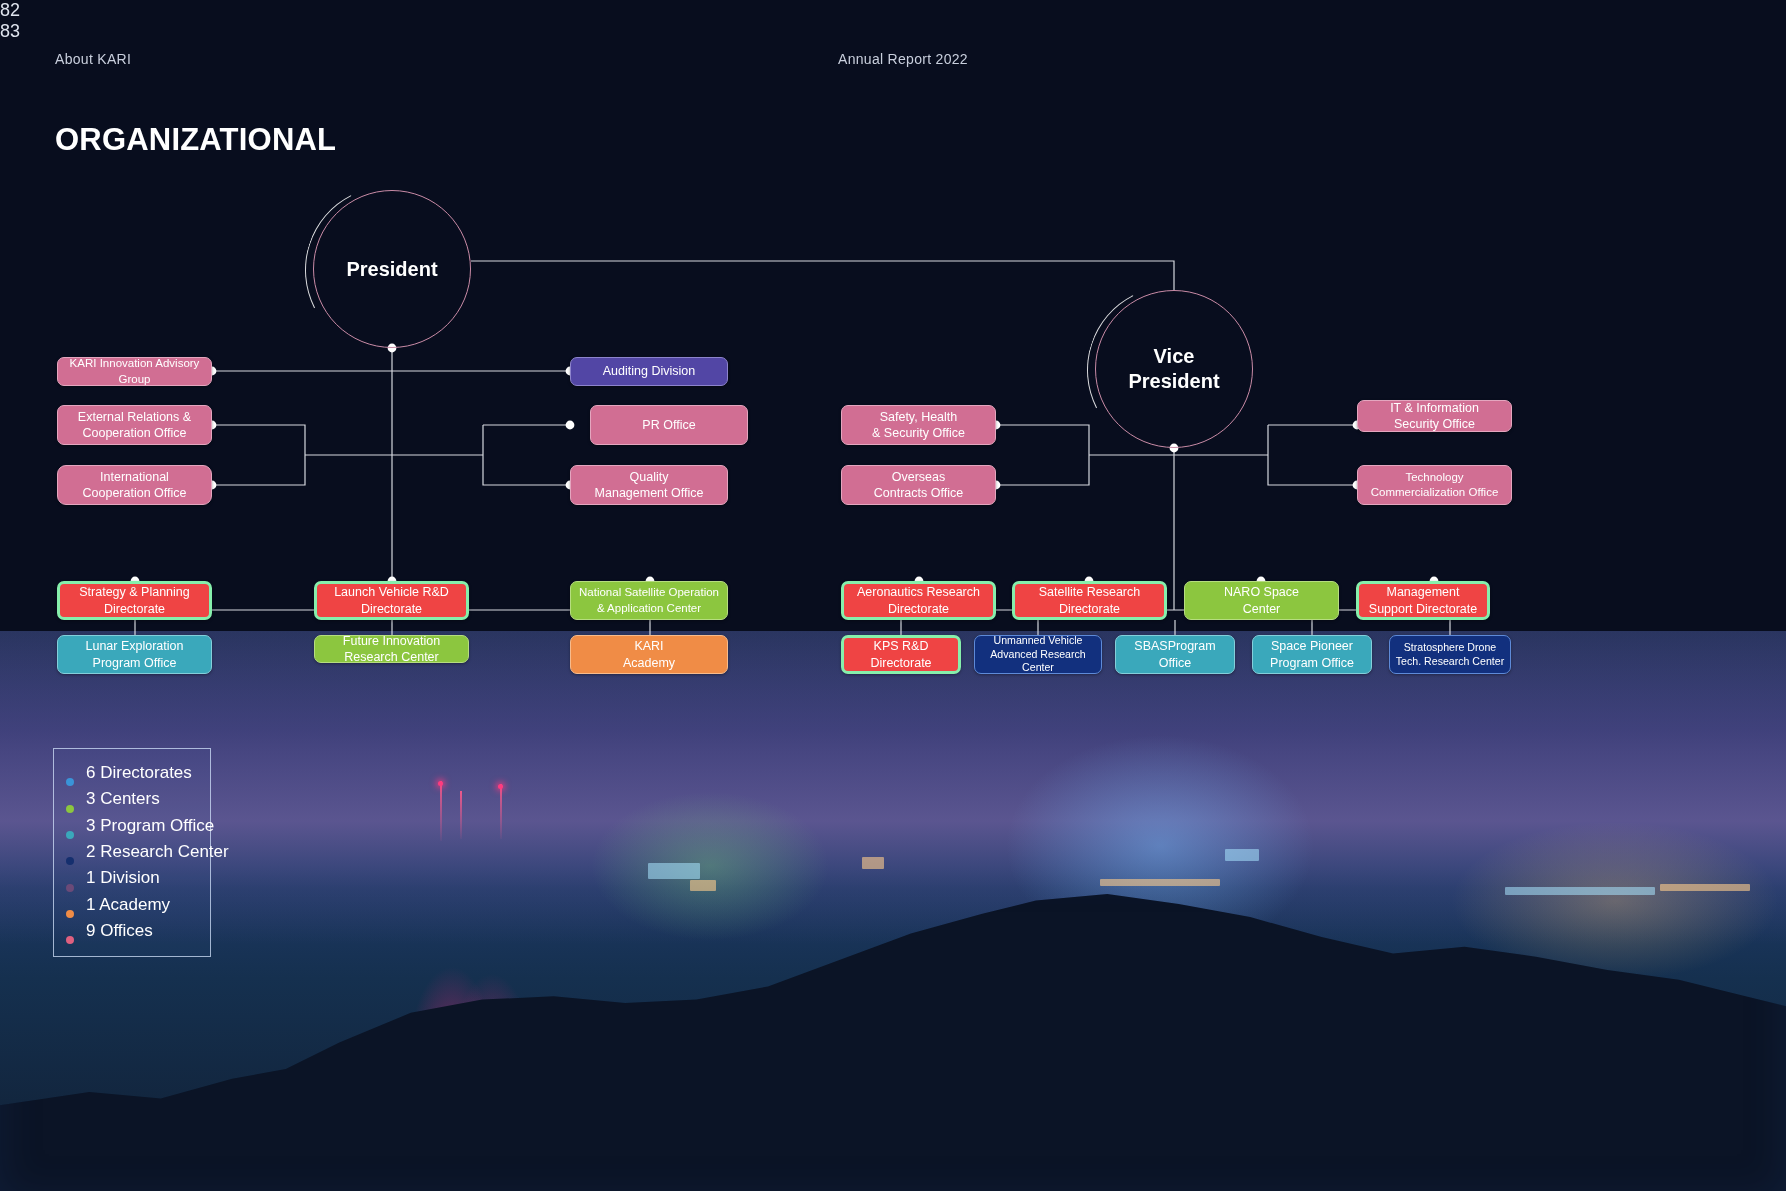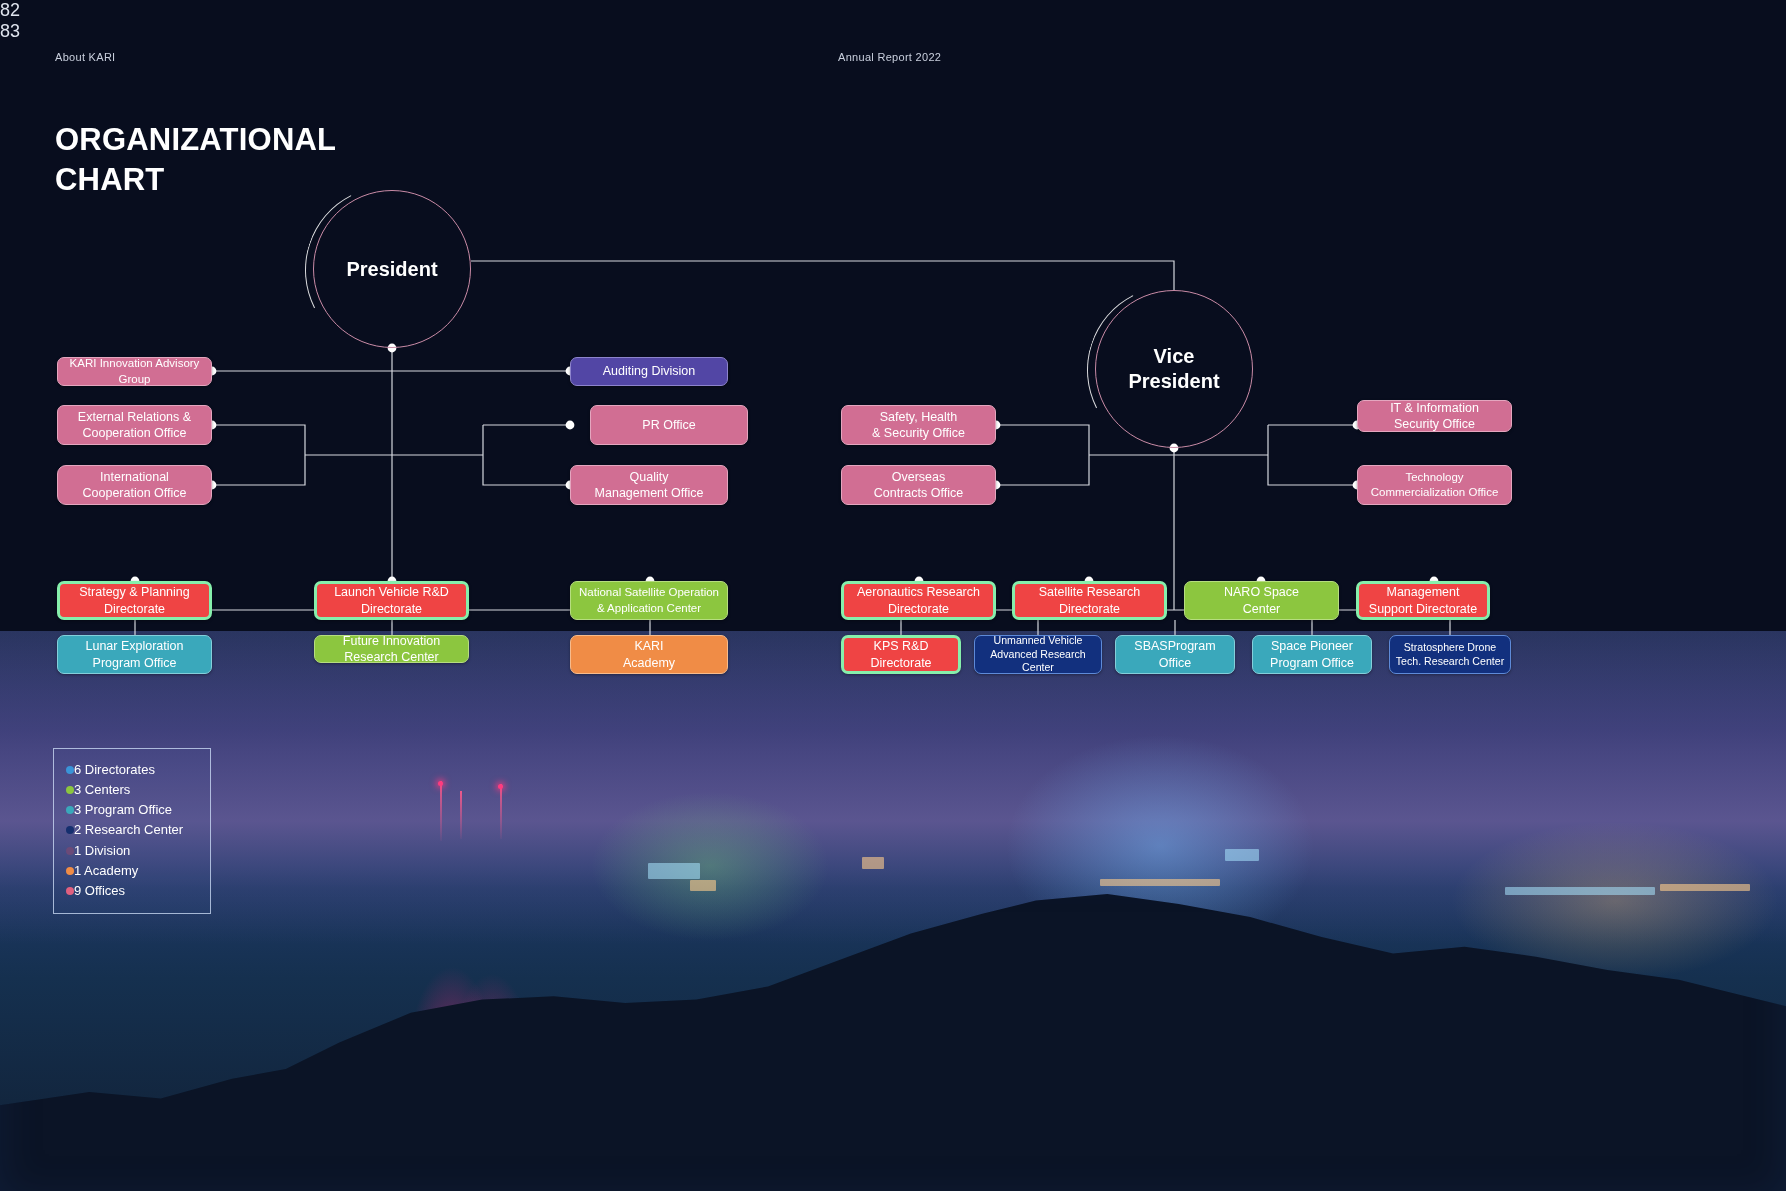--- a/index.html
+++ b/index.html
@@ -57,21 +57,21 @@
     position: absolute; left: 1450px; bottom: 210px; width: 330px; height: 160px;
     background: radial-gradient(ellipse at center, rgba(255,200,120,.30), rgba(255,200,120,0) 70%);
   }
   .tower { position: absolute; width: 2px; background: linear-gradient(180deg, rgba(255,90,140,.9), rgba(255,90,140,.05)); }
   .towerdot { position: absolute; width: 5px; height: 5px; border-radius: 50%; background: #ff3b7f; box-shadow: 0 0 6px 2px rgba(255,59,127,.8); }
   .bldg { position: absolute; background: rgba(230,240,255,.55); border-radius: 1px; }
   .bldg.warm { background: rgba(255,205,140,.6); }
   .bldg.cool { background: rgba(170,230,255,.55); }
 
   
-  .hdr { position: absolute; color: #c9cfdd; font-size: 11px; letter-spacing: .3px; }
+  .hdr { position: absolute; color: #c9cfdd; font-size: 14px; letter-spacing: .3px; }
   #hdr-left  { left: 55px;  top: 51px; }
   #hdr-mid   { left: 838px; top: 51px; }
   #pg-left   { left: 710px; top: 46px; color: #dfe4ee; font-size: 18px; }
   #pg-right  { left: 1494px; top: 46px; color: #dfe4ee; font-size: 18px; }
 
   #title {
     position: absolute; left: 55px; top: 120px;
     color: #ffffff; font-size: 31px; font-weight: bold;
     line-height: 1.30; letter-spacing: .2px;
   }
@@ -121,22 +121,22 @@
 
   
   #legend {
     position: absolute; left: 53px; top: 748px; width: 158px;
     border: 1px solid rgba(210,225,250,.75);
     padding: 11px 12px 12px 12px;
     background: rgba(70,95,165,.06);
   }
   #legend ul { list-style: none; }
   #legend li {
-    display: flex; align-items: center; gap: 0;
-    color: #ffffff; font-size: 13px; line-height: 1.55;
+    display: flex; align-items: flex-end; gap: 12px;
+    color: #ffffff; font-size: 17px; line-height: 1.55;
     white-space: nowrap;
   }
   #legend .dot { width: 8px; height: 8px; border-radius: 50%; flex: none; }
 </style>
 </head>
 <body>
 
 <div id="photo"></div>
 <div id="sky"></div>
 <div id="glow-left"></div>
@@ -156,21 +156,20 @@
 <div class="bldg cool" style="left:1505px; bottom:296px; width:150px; height:8px;"></div>
 <div class="bldg warm" style="left:1660px; bottom:300px; width:90px; height:7px;"></div>
 
 <div class="hdr" id="hdr-left">About KARI</div>
 <div class="hdr" id="hdr-mid">Annual Report 2022</div>
 <div id="pg-left">82</div>
 <div id="pg-right">83</div>
 
 <div id="title">
   <div>ORGANIZATIONAL</div>
-  <div>CHART</div>
 </div>
 
 <div id="chart">
 
   <svg id="wires" viewBox="0 0 1786 800">
     <g stroke="#e7e9ef" stroke-width="1.2" fill="none" opacity="0.92">
 
       <path d="M471 261 H1174 V290"></path>
 
       <path d="M392 348 V610"></path>

